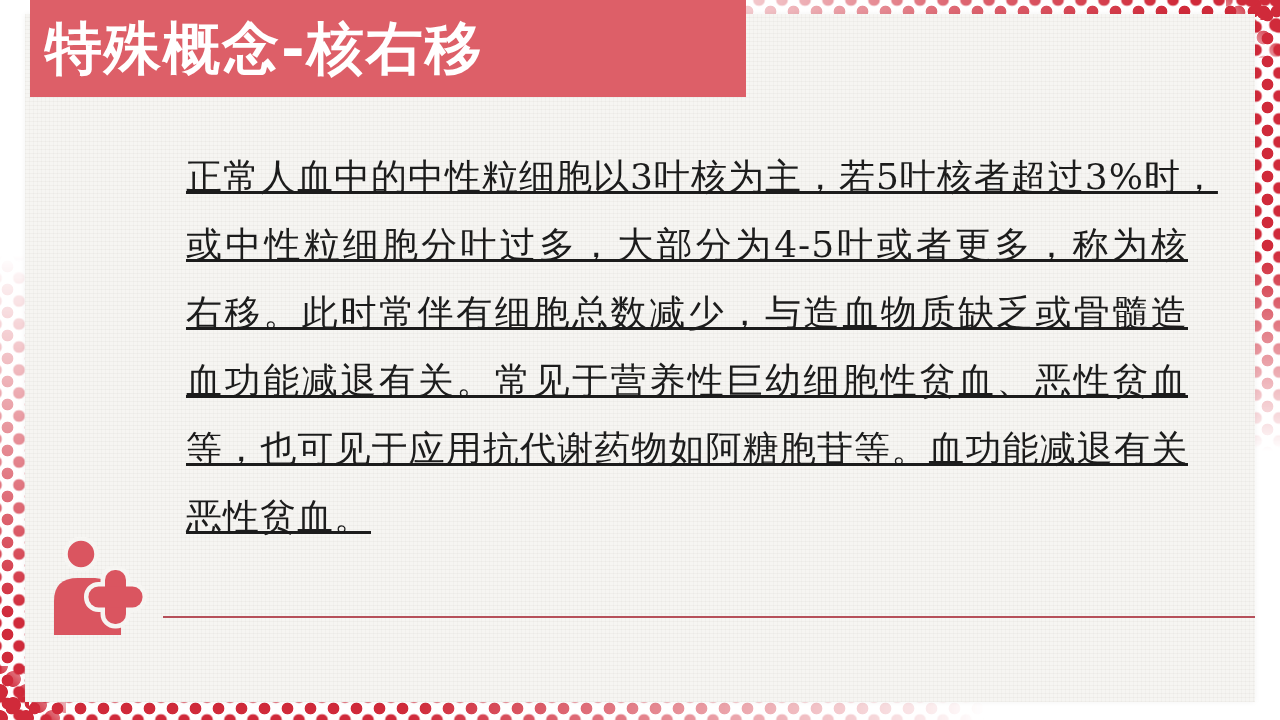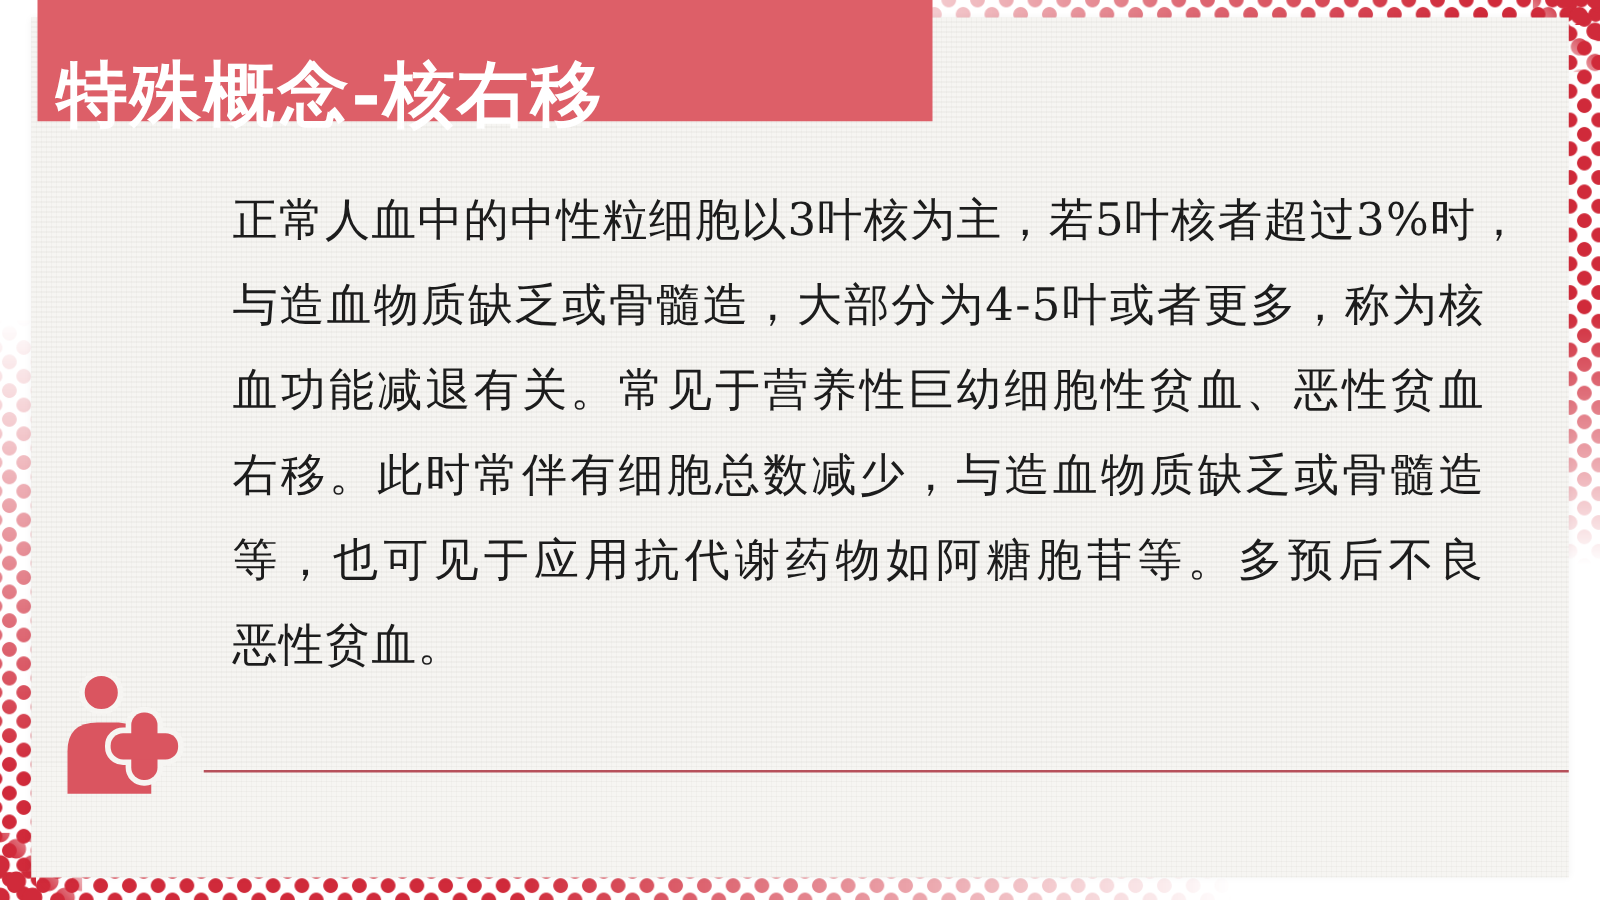--- a/index.html
+++ b/index.html
@@ -91,33 +91,33 @@
     z-index: 2;
   }
   .banner h1 {
     color: #ffffff;
     font-size: 57px;
     font-weight: 700;
     line-height: 95px;
     padding-left: 15px;
     letter-spacing: 2px;
     white-space: nowrap;
-    margin-top: 28px;
   }
 
   
   .body-text {
     position: absolute;
     left: 161px; top: 129px;
     width: 1002px;
     font-size: 36px;
     line-height: 68px;
     color: #1c1c1c;
     letter-spacing: 1px;
     z-index: 2;
+    text-decoration: underline;
   }
   .body-text .line {
     height: 68px;
     text-align: justify;
     text-align-last: justify;
     text-justify: inter-character;
     white-space: nowrap;
   }
   .body-text .line:last-child {
     text-align-last: left;
@@ -149,24 +149,24 @@
   <div class="dots dots-right"></div>
   <div class="dots dots-left"></div>
   <div class="dots dots-bottom"></div>
   <div class="dots dots-corner-tr"></div>
   <div class="dots dots-corner-bl"></div>
 
   <div class="card">
 
     <div class="body-text">
       <div class="line">正常人血中的中性粒细胞以3叶核为主，若5叶核者超过3%时，</div>
-      <div class="line">与造血物质缺乏或骨髓造，大部分为4-5叶或者更多，称为核</div>
+      <div class="line">或中性粒细胞分叶过多，大部分为4-5叶或者更多，称为核</div>
+      <div class="line">右移。此时常伴有细胞总数减少，与造血物质缺乏或骨髓造</div>
       <div class="line">血功能减退有关。常见于营养性巨幼细胞性贫血、恶性贫血</div>
-      <div class="line">右移。此时常伴有细胞总数减少，与造血物质缺乏或骨髓造</div>
-      <div class="line">等，也可见于应用抗代谢药物如阿糖胞苷等。多预后不良</div>
+      <div class="line">等，也可见于应用抗代谢药物如阿糖胞苷等。血功能减退有关</div>
       <div class="line">恶性贫血。</div>
     </div>
 
     <div class="accent-underline"></div>
   </div>
 
   <div class="banner">
     <h1>特殊概念-核右移</h1>
   </div>
 

